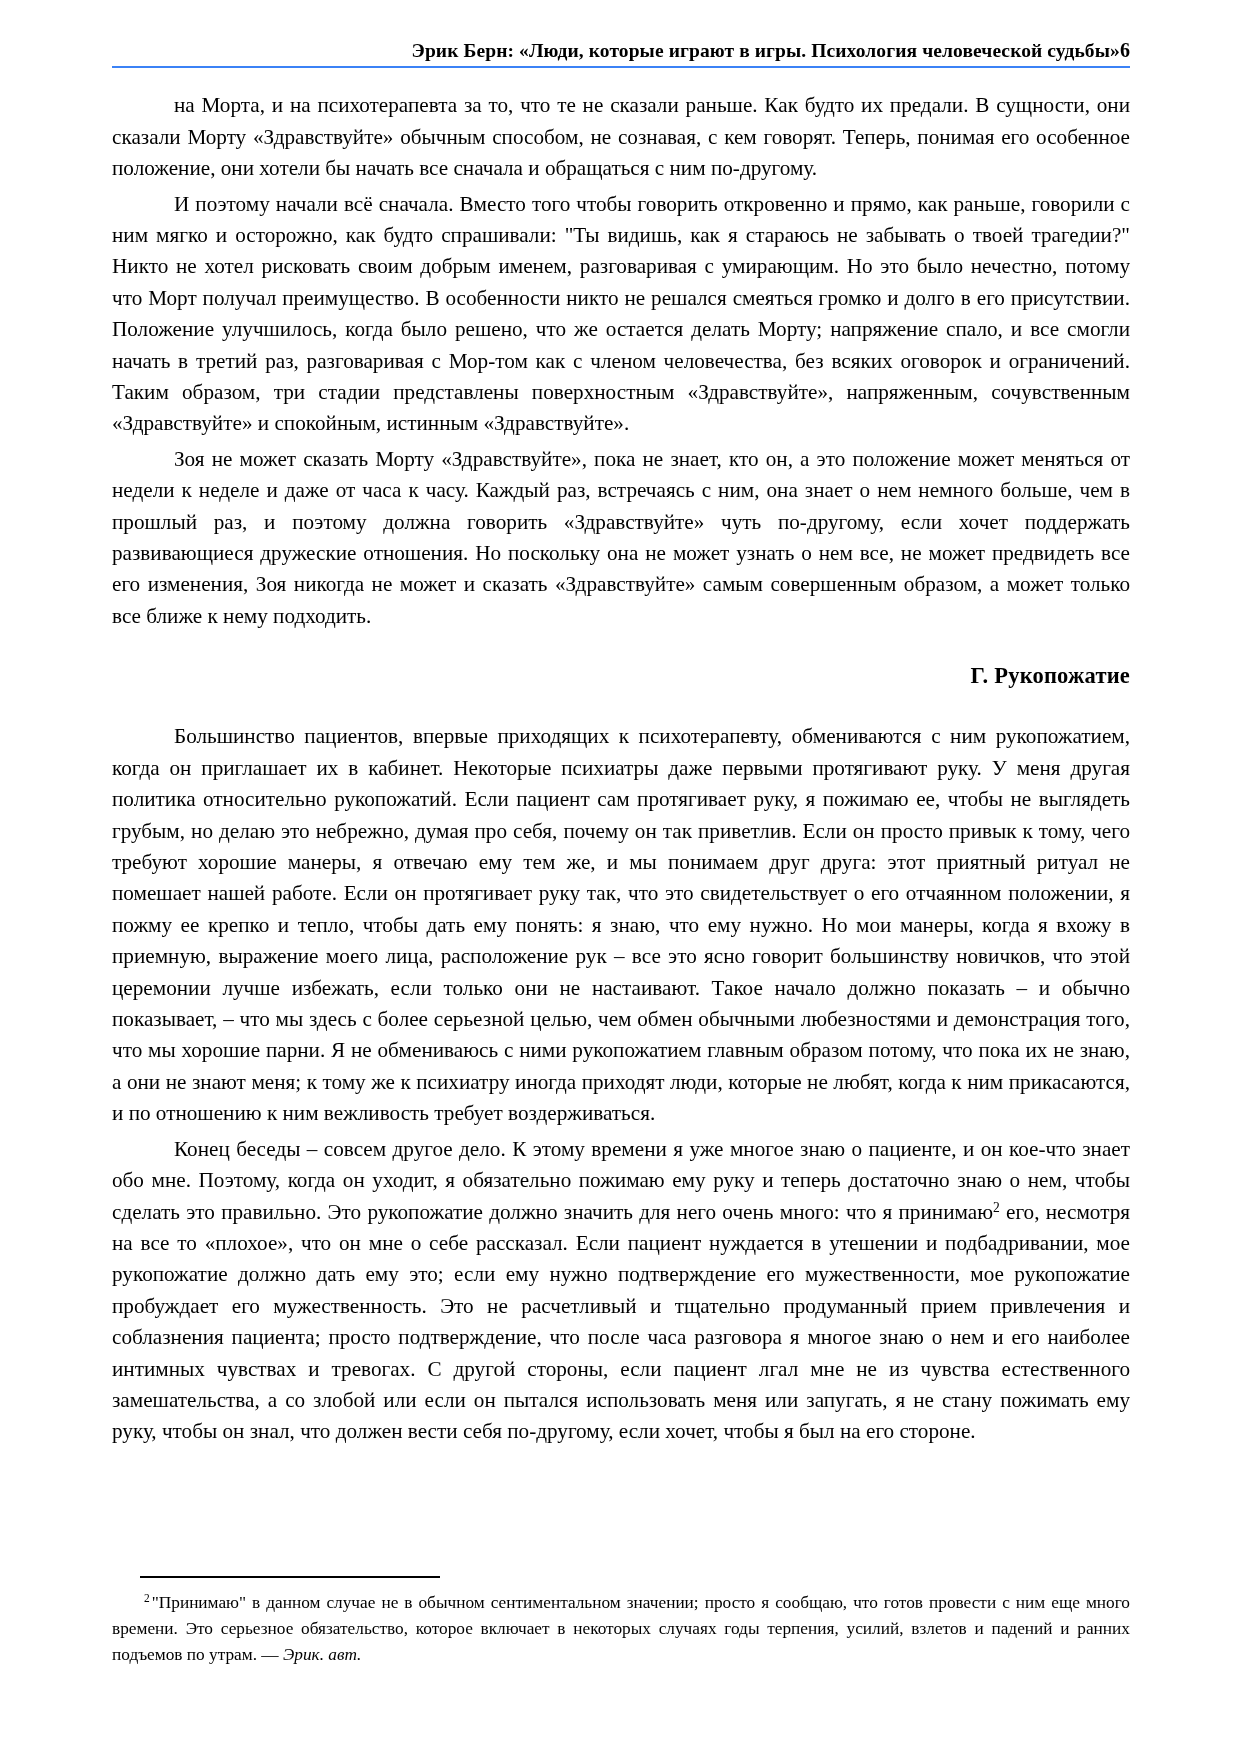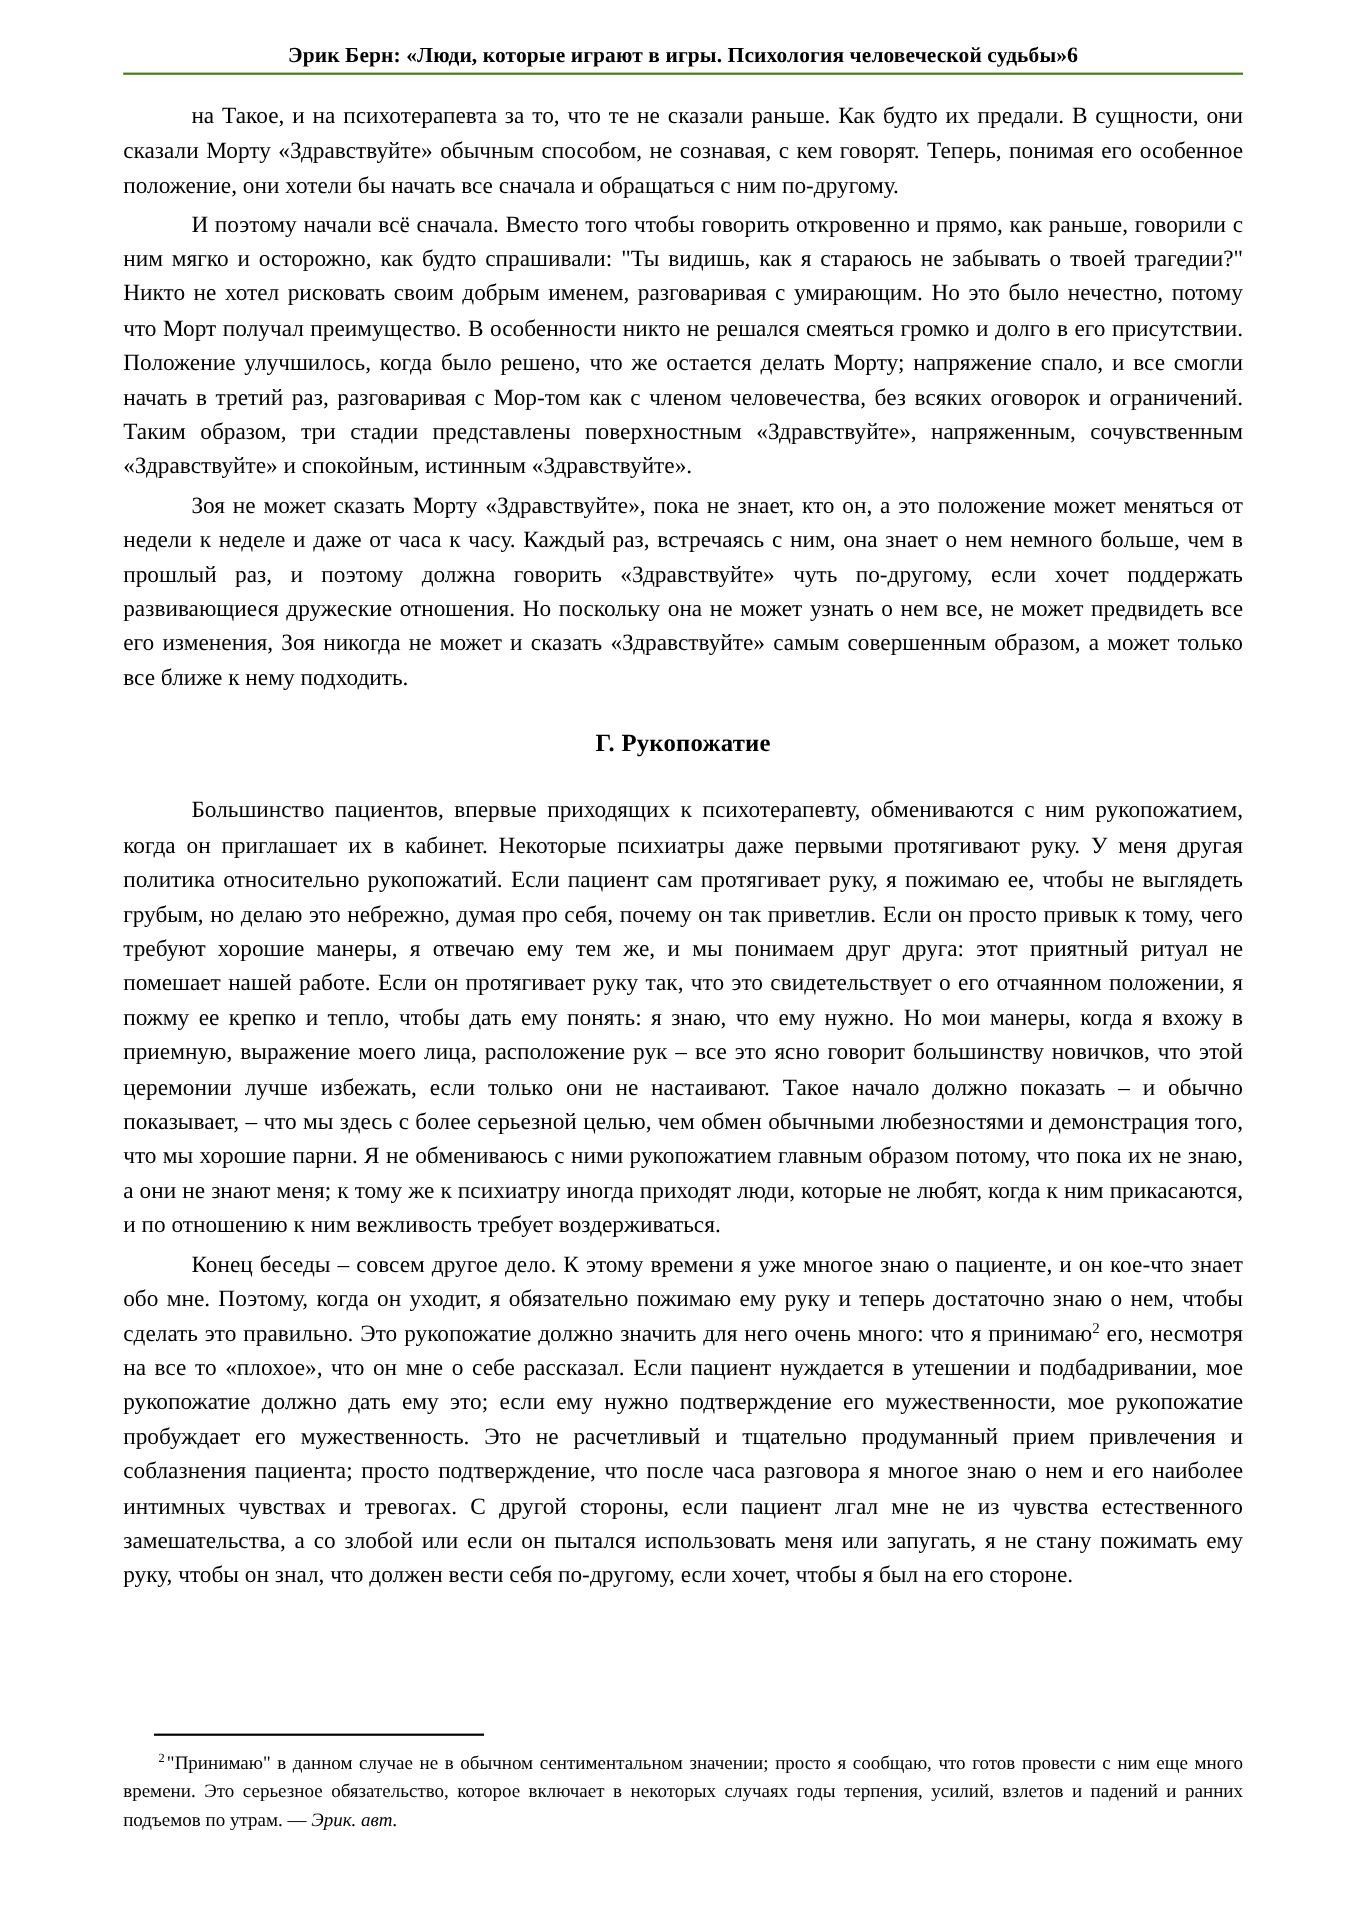--- a/index.html
+++ b/index.html
@@ -26,27 +26,27 @@
     position: absolute;
     left: 112px;
     top: 38px;
     width: 1018px;
   }
 
   
   .running-head {
     display: flex;
     align-items: baseline;
-    justify-content: center;
+    justify-content: flex-end;
     font-weight: bold;
     font-size: 19.5px;
     line-height: 1.25;
     letter-spacing: 0.1px;
     padding-bottom: 3px;
-    border-bottom: 2px solid #4d7c0f;
+    border-bottom: 2px solid #3b82f6;
     margin-bottom: 22px;
   }
   .running-head .head-title {
     white-space: nowrap;
   }
   .running-head .head-folio {
     font-size: 20px;
     font-weight: bold;
   }
 
@@ -68,21 +68,21 @@
   sup.fn-ref {
     font-size: 0.64em;
     vertical-align: 0.55em;
     line-height: 0;
   }
 
   
   h2.section-heading {
     font-size: 22.5px;
     font-weight: bold;
-    text-align: center;
+    text-align: right;
     margin: 30px 0 31px 0;
     line-height: 1.25;
     letter-spacing: 0.2px;
   }
 
   
   .footnote-zone {
     position: absolute;
     left: 112px;
     top: 1576px;
@@ -120,21 +120,21 @@
 <div class="page">
 
   <div class="page-inner">
 
     <div class="running-head">
       <span class="head-title">Эрик Берн: «Люди, которые играют в игры. Психология человеческой судьбы»</span>
       <span class="head-folio">6</span>
     </div>
 
     <div class="body-text">
-      <p>на Такое, и на психотерапевта за то, что те не сказали раньше. Как будто их предали. В сущности, они сказали Морту «Здравствуйте» обычным способом, не сознавая, с кем говорят. Теперь, понимая его особенное положение, они хотели бы начать все сначала и обращаться с ним по-другому.</p>
+      <p>на Морта, и на психотерапевта за то, что те не сказали раньше. Как будто их предали. В сущности, они сказали Морту «Здравствуйте» обычным способом, не сознавая, с кем говорят. Теперь, понимая его особенное положение, они хотели бы начать все сначала и обращаться с ним по-другому.</p>
       <p>И поэтому начали всё сначала. Вместо того чтобы говорить откровенно и прямо, как раньше, говорили с ним мягко и осторожно, как будто спрашивали: "Ты видишь, как я стараюсь не забывать о твоей трагедии?" Никто не хотел рисковать своим добрым именем, разговаривая с умирающим. Но это было нечестно, потому что Морт получал преимущество. В особенности никто не решался смеяться громко и долго в его присутствии. Положение улучшилось, когда было решено, что же остается делать Морту; напряжение спало, и все смогли начать в третий раз, разговаривая с Мор-том как с членом человечества, без всяких оговорок и ограничений. Таким образом, три стадии представлены поверхностным «Здравствуйте», напряженным, сочувственным «Здравствуйте» и спокойным, истинным «Здравствуйте».</p>
       <p>Зоя не может сказать Морту «Здравствуйте», пока не знает, кто он, а это положение может меняться от недели к неделе и даже от часа к часу. Каждый раз, встречаясь с ним, она знает о нем немного больше, чем в прошлый раз, и поэтому должна говорить «Здравствуйте» чуть по-другому, если хочет поддержать развивающиеся дружеские отношения. Но поскольку она не может узнать о нем все, не может предвидеть все его изменения, Зоя никогда не может и сказать «Здравствуйте» самым совершенным образом, а может только все ближе к нему подходить.</p>
     </div>
 
     <h2 class="section-heading">Г. Рукопожатие</h2>
 
     <div class="body-text">
       <p>Большинство пациентов, впервые приходящих к психотерапевту, обмениваются с ним рукопожатием, когда он приглашает их в кабинет. Некоторые психиатры даже первыми протягивают руку. У меня другая политика относительно рукопожатий. Если пациент сам протягивает руку, я пожимаю ее, чтобы не выглядеть грубым, но делаю это небрежно, думая про себя, почему он так приветлив. Если он просто привык к тому, чего требуют хорошие манеры, я отвечаю ему тем же, и мы понимаем друг друга: этот приятный ритуал не помешает нашей работе. Если он протягивает руку так, что это свидетельствует о его отчаянном положении, я пожму ее крепко и тепло, чтобы дать ему понять: я знаю, что ему нужно. Но мои манеры, когда я вхожу в приемную, выражение моего лица, расположение рук – все это ясно говорит большинству новичков, что этой церемонии лучше избежать, если только они не настаивают. Такое начало должно показать – и обычно показывает, – что мы здесь с более серьезной целью, чем обмен обычными любезностями и демонстрация того, что мы хорошие парни. Я не обмениваюсь с ними рукопожатием главным образом потому, что пока их не знаю, а они не знают меня; к тому же к психиатру иногда приходят люди, которые не любят, когда к ним прикасаются, и по отношению к ним вежливость требует воздерживаться.</p>
 
       <p><span>Конец беседы – совсем другое дело. К этому времени я уже многое знаю о пациенте, и он кое-что знает обо мне. Поэтому, когда он уходит, я обязательно пожимаю ему руку и теперь достаточно знаю о нем, чтобы сделать это правильно. Это рукопожатие должно значить для него очень много: что я принимаю</span><sup class="fn-ref">2</sup><span> его, несмотря на все то «плохое», что он мне о себе рассказал. Если пациент нуждается в утешении и подбадривании, мое рукопожатие должно дать ему это; если ему нужно подтверждение его мужественности, мое рукопожатие пробуждает его мужественность. Это не расчетливый и тщательно продуманный прием привлечения и соблазнения пациента; просто подтверждение, что после часа разговора я многое знаю о нем и его наиболее интимных чувствах и тревогах. С другой стороны, если пациент лгал мне не из чувства естественного замешательства, а со злобой или если он пытался использовать меня или запугать, я не стану пожимать ему руку, чтобы он знал, что должен вести себя по-другому, если хочет, чтобы я был на его стороне.</span></p>

